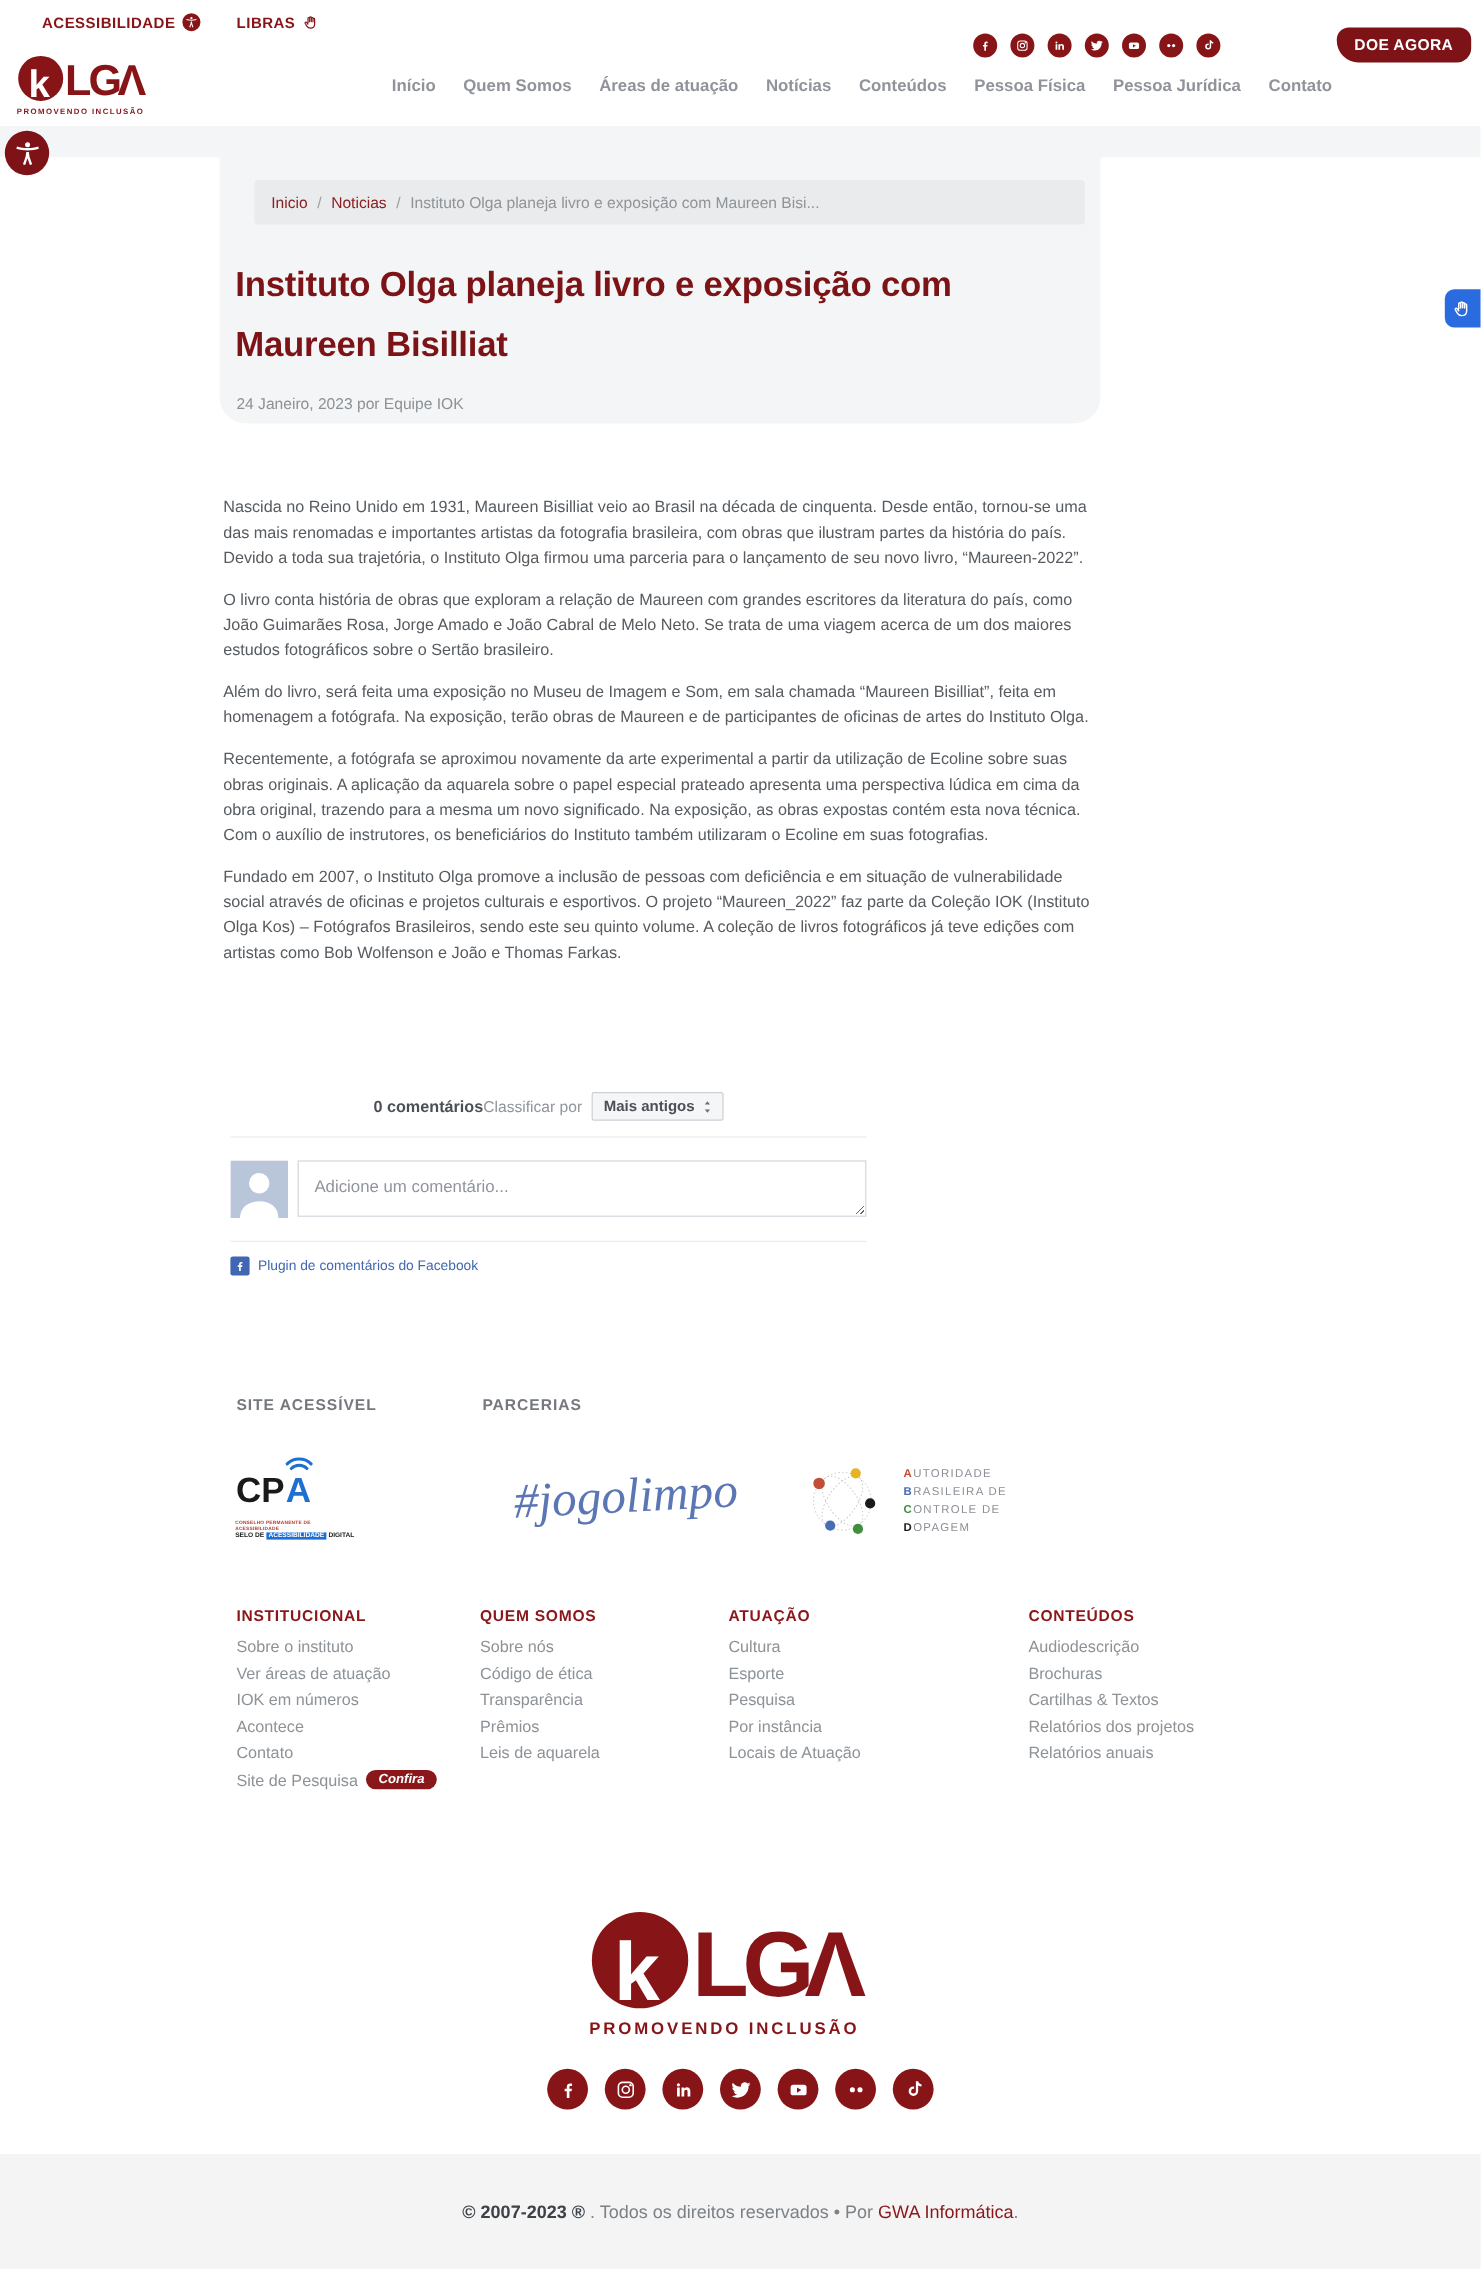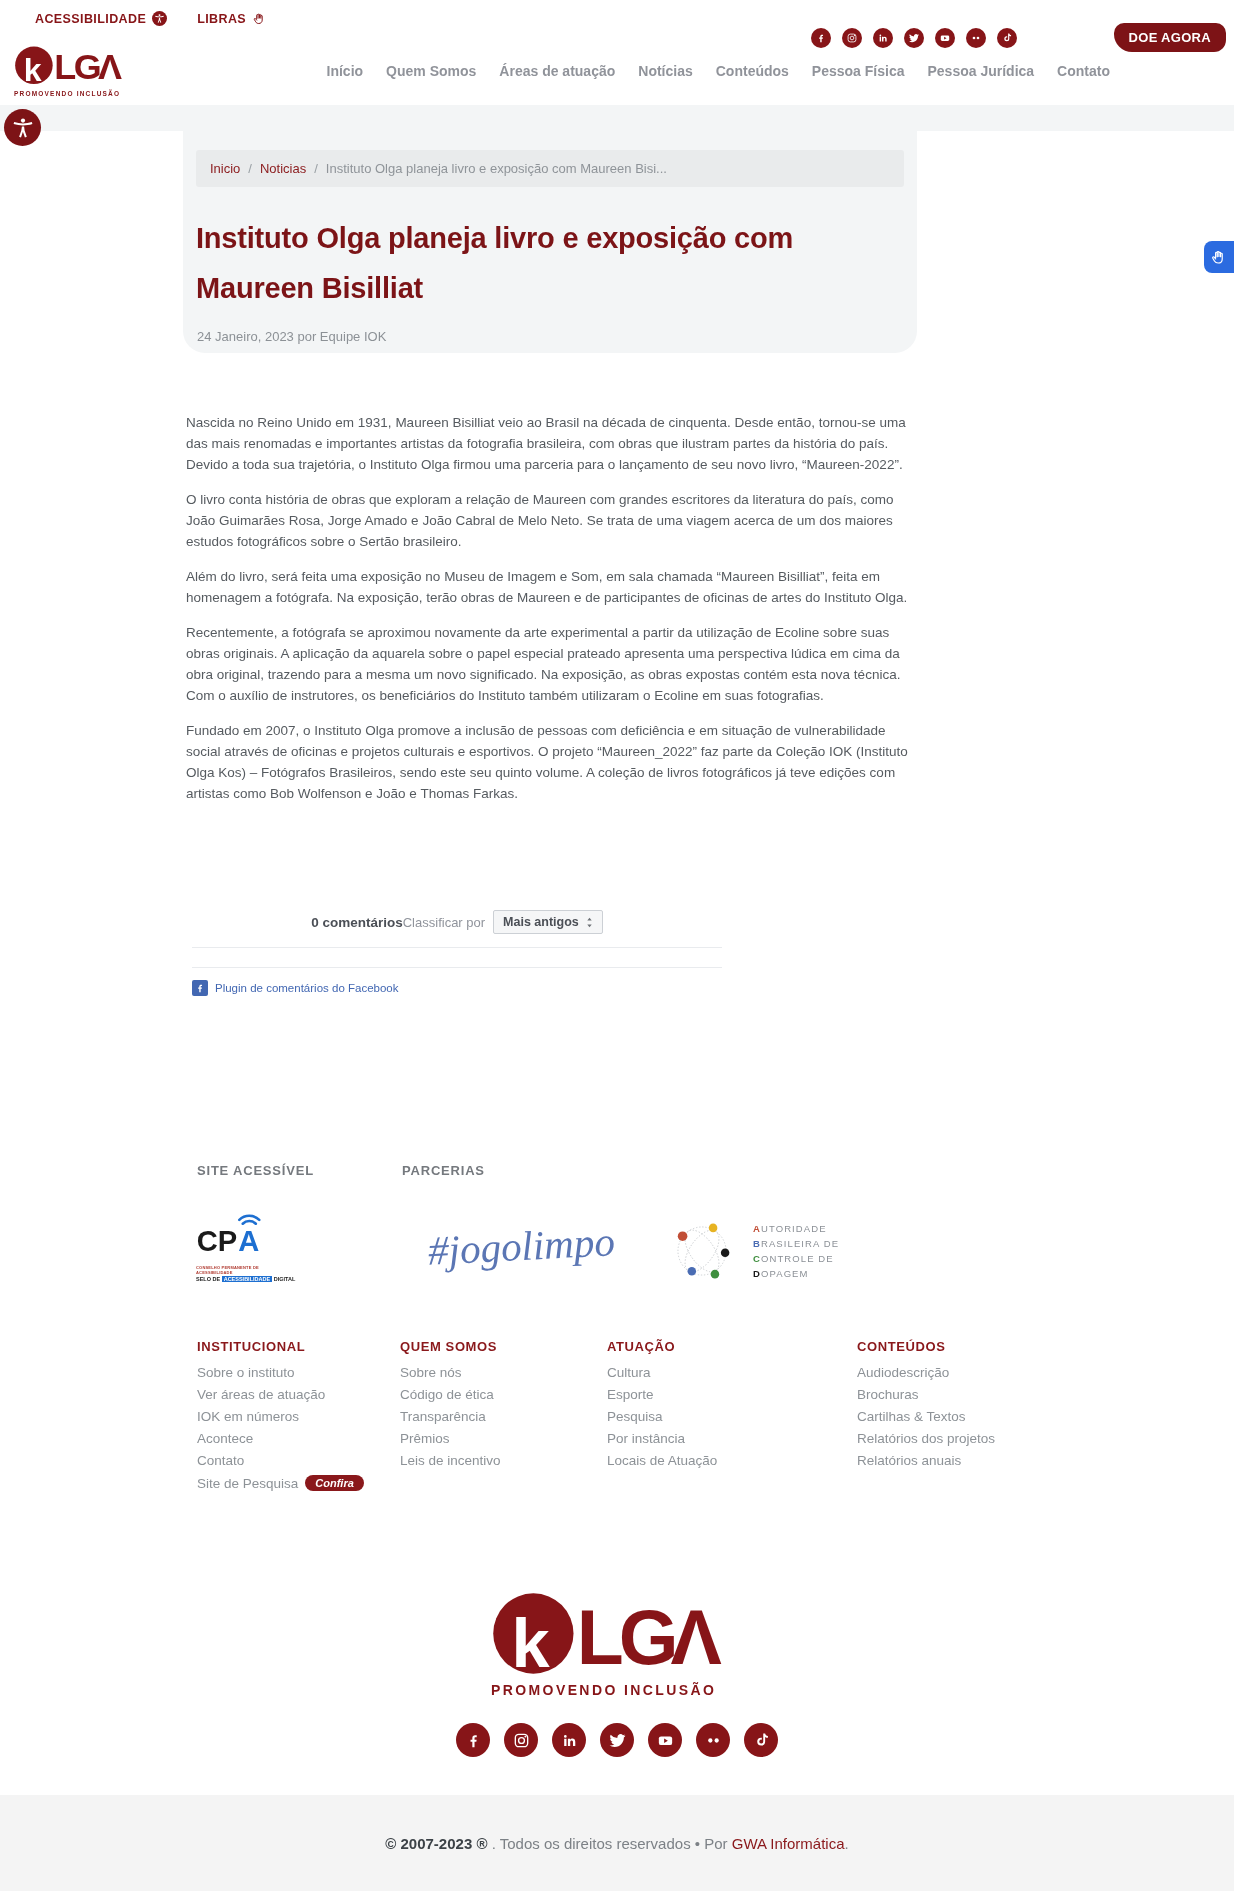--- a/index.html
+++ b/index.html
@@ -31,21 +31,21 @@
   .logo-lockup{margin-left:14px;display:flex;flex-direction:column;}
   .logo-lockup svg{width:118px;height:43px;}
   .tagline-sm{font-size:6.5px;font-weight:bold;color:#871518;letter-spacing:1.2px;margin-top:2px;}
   #main-nav{display:flex;gap:23px;font-size:14px;color:#90939a;font-weight:bold;}
   #main-nav span{white-space:nowrap;}
 
   
   #hero-band{position:absolute;top:105px;left:0;width:1234px;height:26px;background:#f3f5f6;}
   #hero-card{position:absolute;top:105px;left:183px;width:734px;height:248px;background:#f3f5f6;
              border-radius:0 0 22px 22px;}
-  #breadcrumb{position:absolute;top:45px;left:13px;right:13px;height:37px;background:#e9ebec;
+  #breadcrumb{position:absolute;top:45px;left:29px;right:13px;height:37px;background:#e9ebec;
               border-radius:3px;display:flex;align-items:center;padding:0 14px;box-sizing:border-box;
               font-size:13px;}
   .bc-link{color:#8d1f21;}
   .bc-sep{color:#9aa0a5;margin:0 8px;}
   .bc-cur{color:#8f9499;}
   #article-title{position:absolute;top:108px;left:13px;width:700px;font-size:29px;line-height:50px;
                  font-weight:bold;color:#7c1417;letter-spacing:-.2px;margin:0;}
   #article-meta{position:absolute;top:224px;left:14px;font-size:13px;color:#8c9196;}
 
   
@@ -276,20 +276,28 @@
         <span class="c-sortbtn clickable">
           <span>Mais antigos</span>
           <svg viewBox="0 0 10 16">
             <path d="M5 1l3.2 4H1.8z"></path>
               <path d="M5 15l-3.2-4h6.4z"></path>
           </svg>
         </span>
       </span>
     </div>
     <div class="c-div"></div>
+    <div class="c-row">
+      <svg class="c-avatar" viewBox="0 0 48 48">
+        <rect width="48" height="48" fill="#b9c6da"></rect>
+        <circle cx="24" cy="19" r="8.5" fill="#fff"></circle>
+        <path d="M8 48c0-9 7-14 16-14s16 5 16 14z" fill="#fff"></path>
+      </svg>
+      <textarea class="c-input" placeholder="Adicione um comentário..." style=""></textarea>
+    </div>
     <div class="c-div" style="margin-top:19px"></div>
     <div class="c-plugrow">
       <span class="fbsq">
           <svg>
             <use href="#i-facebook"></use>
           </svg>
         </span>
       <span class="c-pluglabel clickable">Plugin de comentários do Facebook</span>
     </div>
   </div>
@@ -342,21 +350,21 @@
       <span class="clickable">Site de Pesquisa</span>
       <span class="badge clickable">Confira</span>
     </span>
   </div>
   <div class="fcol" style="left:400px">
     <div class="fcol-h">QUEM SOMOS</div>
     <span class="fitem clickable">Sobre nós</span>
     <span class="fitem clickable">Código de ética</span>
     <span class="fitem clickable">Transparência</span>
     <span class="fitem clickable">Prêmios</span>
-    <span class="fitem clickable">Leis de incentivo</span>
+    <span class="fitem clickable">Leis de aquarela</span>
   </div>
   <div class="fcol" style="left:607px">
     <div class="fcol-h">ATUAÇÃO</div>
     <span class="fitem clickable">Cultura</span>
     <span class="fitem clickable">Esporte</span>
     <span class="fitem clickable">Pesquisa</span>
     <span class="fitem clickable">Por instância</span>
     <span class="fitem clickable">Locais de Atuação</span>
   </div>
   <div class="fcol" style="left:857px">

